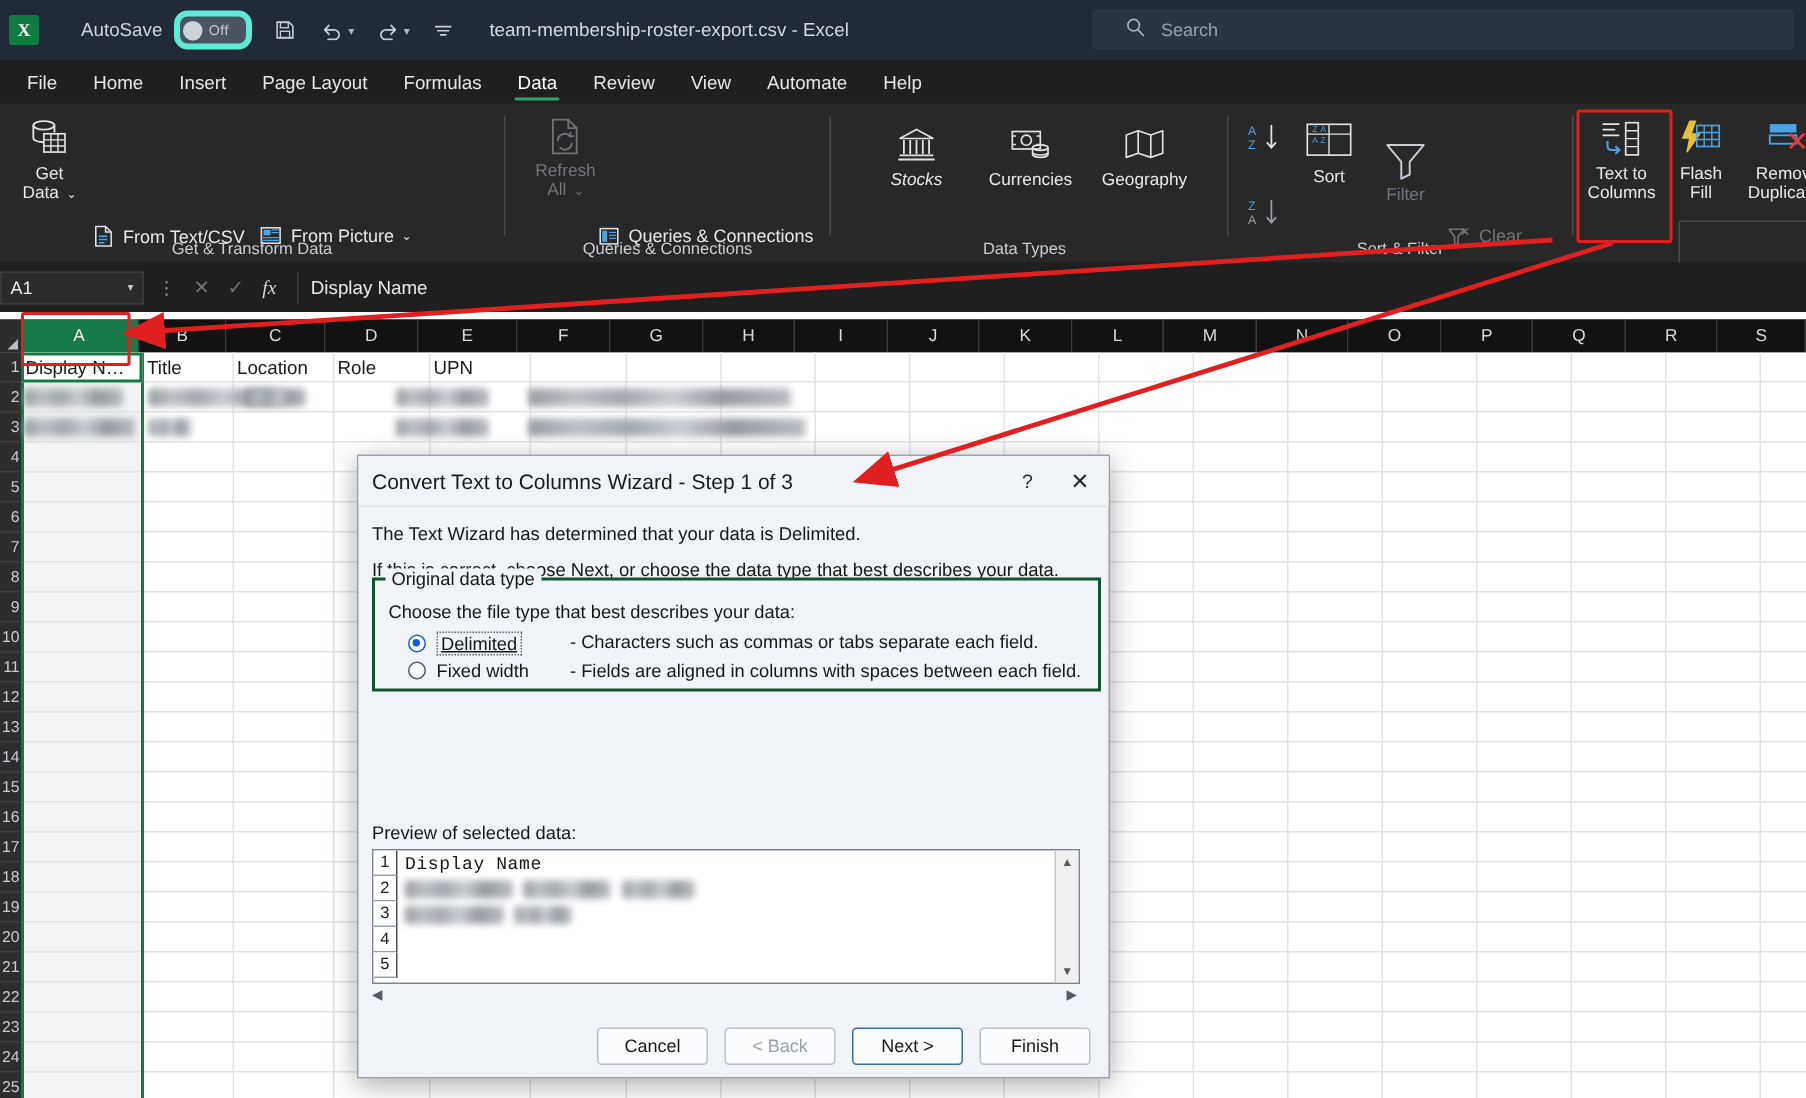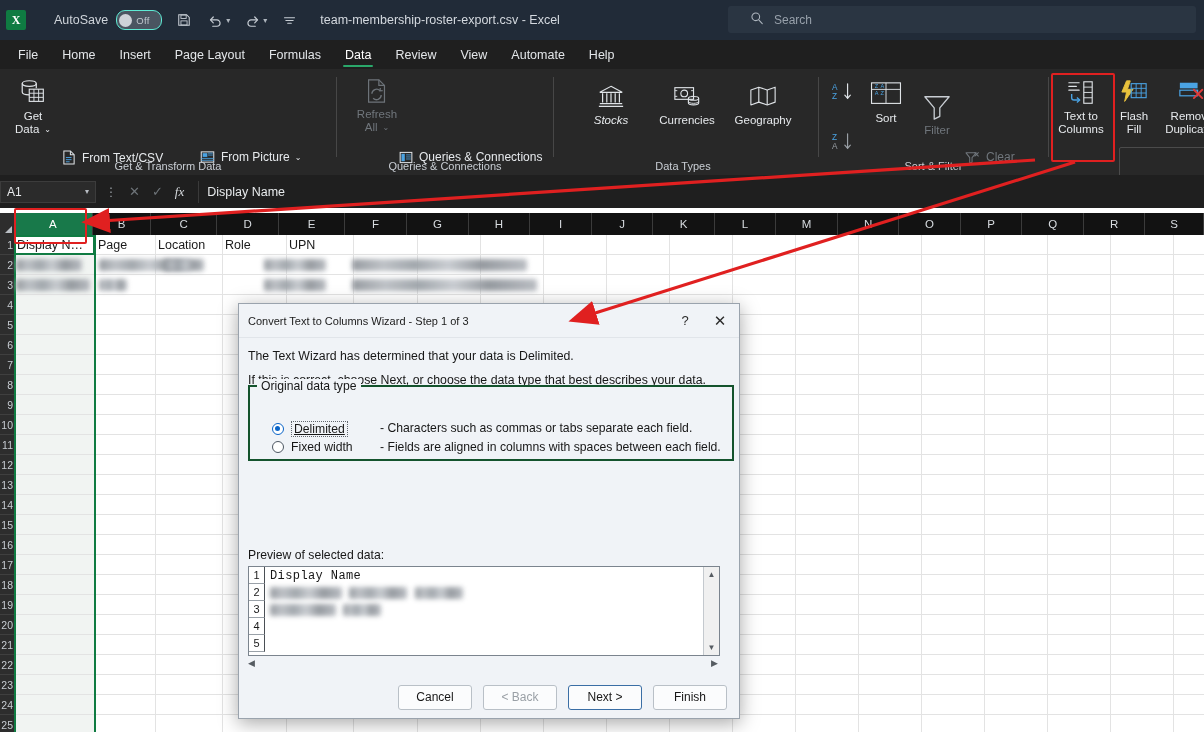--- a/index.html
+++ b/index.html
@@ -17,21 +17,21 @@
   #app-logo{
     width:20px;height:20px;margin-left:6px;border-radius:2px;
     background:#0f7b42;color:#fff;font-size:12px;font-weight:bold;
     display:flex;align-items:center;justify-content:center;
     font-family:"Liberation Serif",serif;
   }
   .tb-text{color:#cfd4da;font-size:12.5px;}
   #autosave-label{margin-left:28px;}
   #autosave-toggle{
     margin-left:8px;width:44px;height:18px;border-radius:9px;
-    background:#4a5561;border:1px solid #5eead4;position:relative;
+    background:#4a5561;border:4px solid #5eead4;position:relative;
     display:flex;align-items:center;
   }
   #autosave-knob{
     width:13px;height:13px;border-radius:50%;background:#cdd2d8;margin-left:2px;
   }
   #autosave-state{font-size:9.5px;color:#c3c9d0;margin-left:4px;letter-spacing:.3px;}
   .tb-icon{
     color:#c8ced5;font-size:15px;margin-left:13px;
     display:flex;align-items:center;justify-content:center;
     width:18px;height:22px;
@@ -178,21 +178,21 @@
   #dialog{
     position:absolute;left:238px;top:303px;width:500px;height:414px;
     background:#f0f3f7;border:1px solid #9aa3ad;
     box-shadow:0 4px 18px rgba(0,0,0,.35);z-index:50;
     font-family:"Liberation Sans", sans-serif;
   }
   #dlg-title-bar{
     height:33px;background:#f0f3f7;display:flex;align-items:center;
     border-bottom:1px solid #e1e5ea;
   }
-  #dlg-title{margin-left:9px;font-size:11px;color:#1b1b1b;}
+  #dlg-title{margin-left:9px;font-size:14px;color:#1b1b1b;}
   #dlg-help{
     margin-left:auto;width:32px;height:33px;display:flex;align-items:center;justify-content:center;
     color:#2b2b2b;font-size:13px;
   }
   #dlg-close{
     width:38px;height:33px;display:flex;align-items:center;justify-content:center;
     color:#2b2b2b;font-size:15px;
   }
   .dlg-line{margin:0 0 0 9px;font-size:12.3px;color:#171717;}
   #dlg-l1{margin-top:11px;}
@@ -362,21 +362,21 @@
     <div class="small-btn" style="left:62px;top:135px;">
       <span class="ico">
           <svg width="14" height="14" viewBox="0 0 15 15">
             <rect x="1.3" y="2" width="12.4" height="11" fill="none" stroke="#dfe3e7" stroke-width="1.1"></rect>
             <path d="M1.3 5.3h12.4M1.3 8.6h12.4M1.3 11.2h12.4M5.4 2v11M9.5 2v11" stroke="#4aa3e3" stroke-width=".9"></path>
           </svg>
         </span>
       <span>From Table/Range</span>
     </div>
 
-    <div class="small-btn" style="left:200px;top:81px;text-align:right;">
+    <div class="small-btn" style="left:173px;top:81px;text-align:right;">
       <span class="ico">
           <svg width="15" height="14" viewBox="0 0 16 15">
             <rect x="1.3" y="2" width="13.4" height="11" fill="none" stroke="#dfe3e7" stroke-width="1.1"></rect>
             <rect x="2.8" y="3.4" width="5" height="4" fill="#4aa3e3"></rect>
             <path d="M8.6 3.4h5.1M8.6 5.4h5.1M1.3 9h13.4M1.3 11h13.4" stroke="#4aa3e3" stroke-width=".9"></path>
           </svg>
         </span>
       <span>From Picture</span>
       <span class="caret-sm">⌄</span>
     </div>
@@ -686,21 +686,21 @@
       <div class="gline-h" style="top: 379px;"></div>
       <div class="gline-h" style="top: 399px;"></div>
       <div class="gline-h" style="top: 419px;"></div>
       <div class="gline-h" style="top: 439px;"></div>
       <div class="gline-h" style="top: 459px;"></div>
       <div class="gline-h" style="top: 479px;"></div>
       <div id="colA-border-l"></div>
       <div id="colA-border-r"></div>
       <div id="cellA1"></div>
       <div class="cell-txt" style="left: 3px; top: 0px; width: 75px;">Display N…</div>
-      <div class="cell-txt" style="left: 84px; top: 0px; width: 54px;">Page</div>
+      <div class="cell-txt" style="left: 84px; top: 0px; width: 54px;">Title</div>
       <div class="cell-txt" style="left: 144px; top: 0px; width: 61px;">Location</div>
       <div class="cell-txt" style="left: 211px; top: 0px; width: 58px;">Role</div>
       <div class="cell-txt" style="left: 275px; top: 0px; width: 61px;">UPN</div>
       <div class="blur" style="left: 2px; top: 24px; width: 66px;"></div>
       <div class="blur" style="left: 85px; top: 24px; width: 92px;"></div>
       <div class="blur" style="left: 150px; top: 24px; width: 40px;"></div>
       <div class="blur" style="left: 250px; top: 24px; width: 62px;"></div>
       <div class="blur" style="left: 338px; top: 24px; width: 175px;"></div>
       <div class="blur" style="left: 2px; top: 44px; width: 74px;"></div>
       <div class="blur" style="left: 85px; top: 44px; width: 28px;"></div>
@@ -714,20 +714,21 @@
   <div id="dlg-title-bar">
     <span id="dlg-title">Convert Text to Columns Wizard - Step 1 of 3</span>
     <span id="dlg-help">?</span>
     <span id="dlg-close">✕</span>
   </div>
   <p class="dlg-line" id="dlg-l1">The Text Wizard has determined that your data is Delimited.</p>
   <p class="dlg-line" id="dlg-l2">If this is correct, choose Next, or choose the data type that best describes your data.</p>
 
   <div id="group-odt">
     <span id="group-odt-legend">Original data type</span>
+    <span id="odt-prompt">Choose the file type that best describes your data:</span>
     <div class="radio-row" style="left:22px;top:34px;">
       <span class="radio on"></span>
       <span class="focusbox"><span class="u">Delimited</span></span>
     </div>
     <span class="radio-row" style="left:130px;top:34px;">- Characters such as commas or tabs separate each field.</span>
     <div class="radio-row" style="left:22px;top:53px;">
       <span class="radio"></span>
       <span>Fixed width</span>
     </div>
     <span class="radio-row" style="left:130px;top:53px;">- Fields are aligned in columns with spaces between each field.</span>

